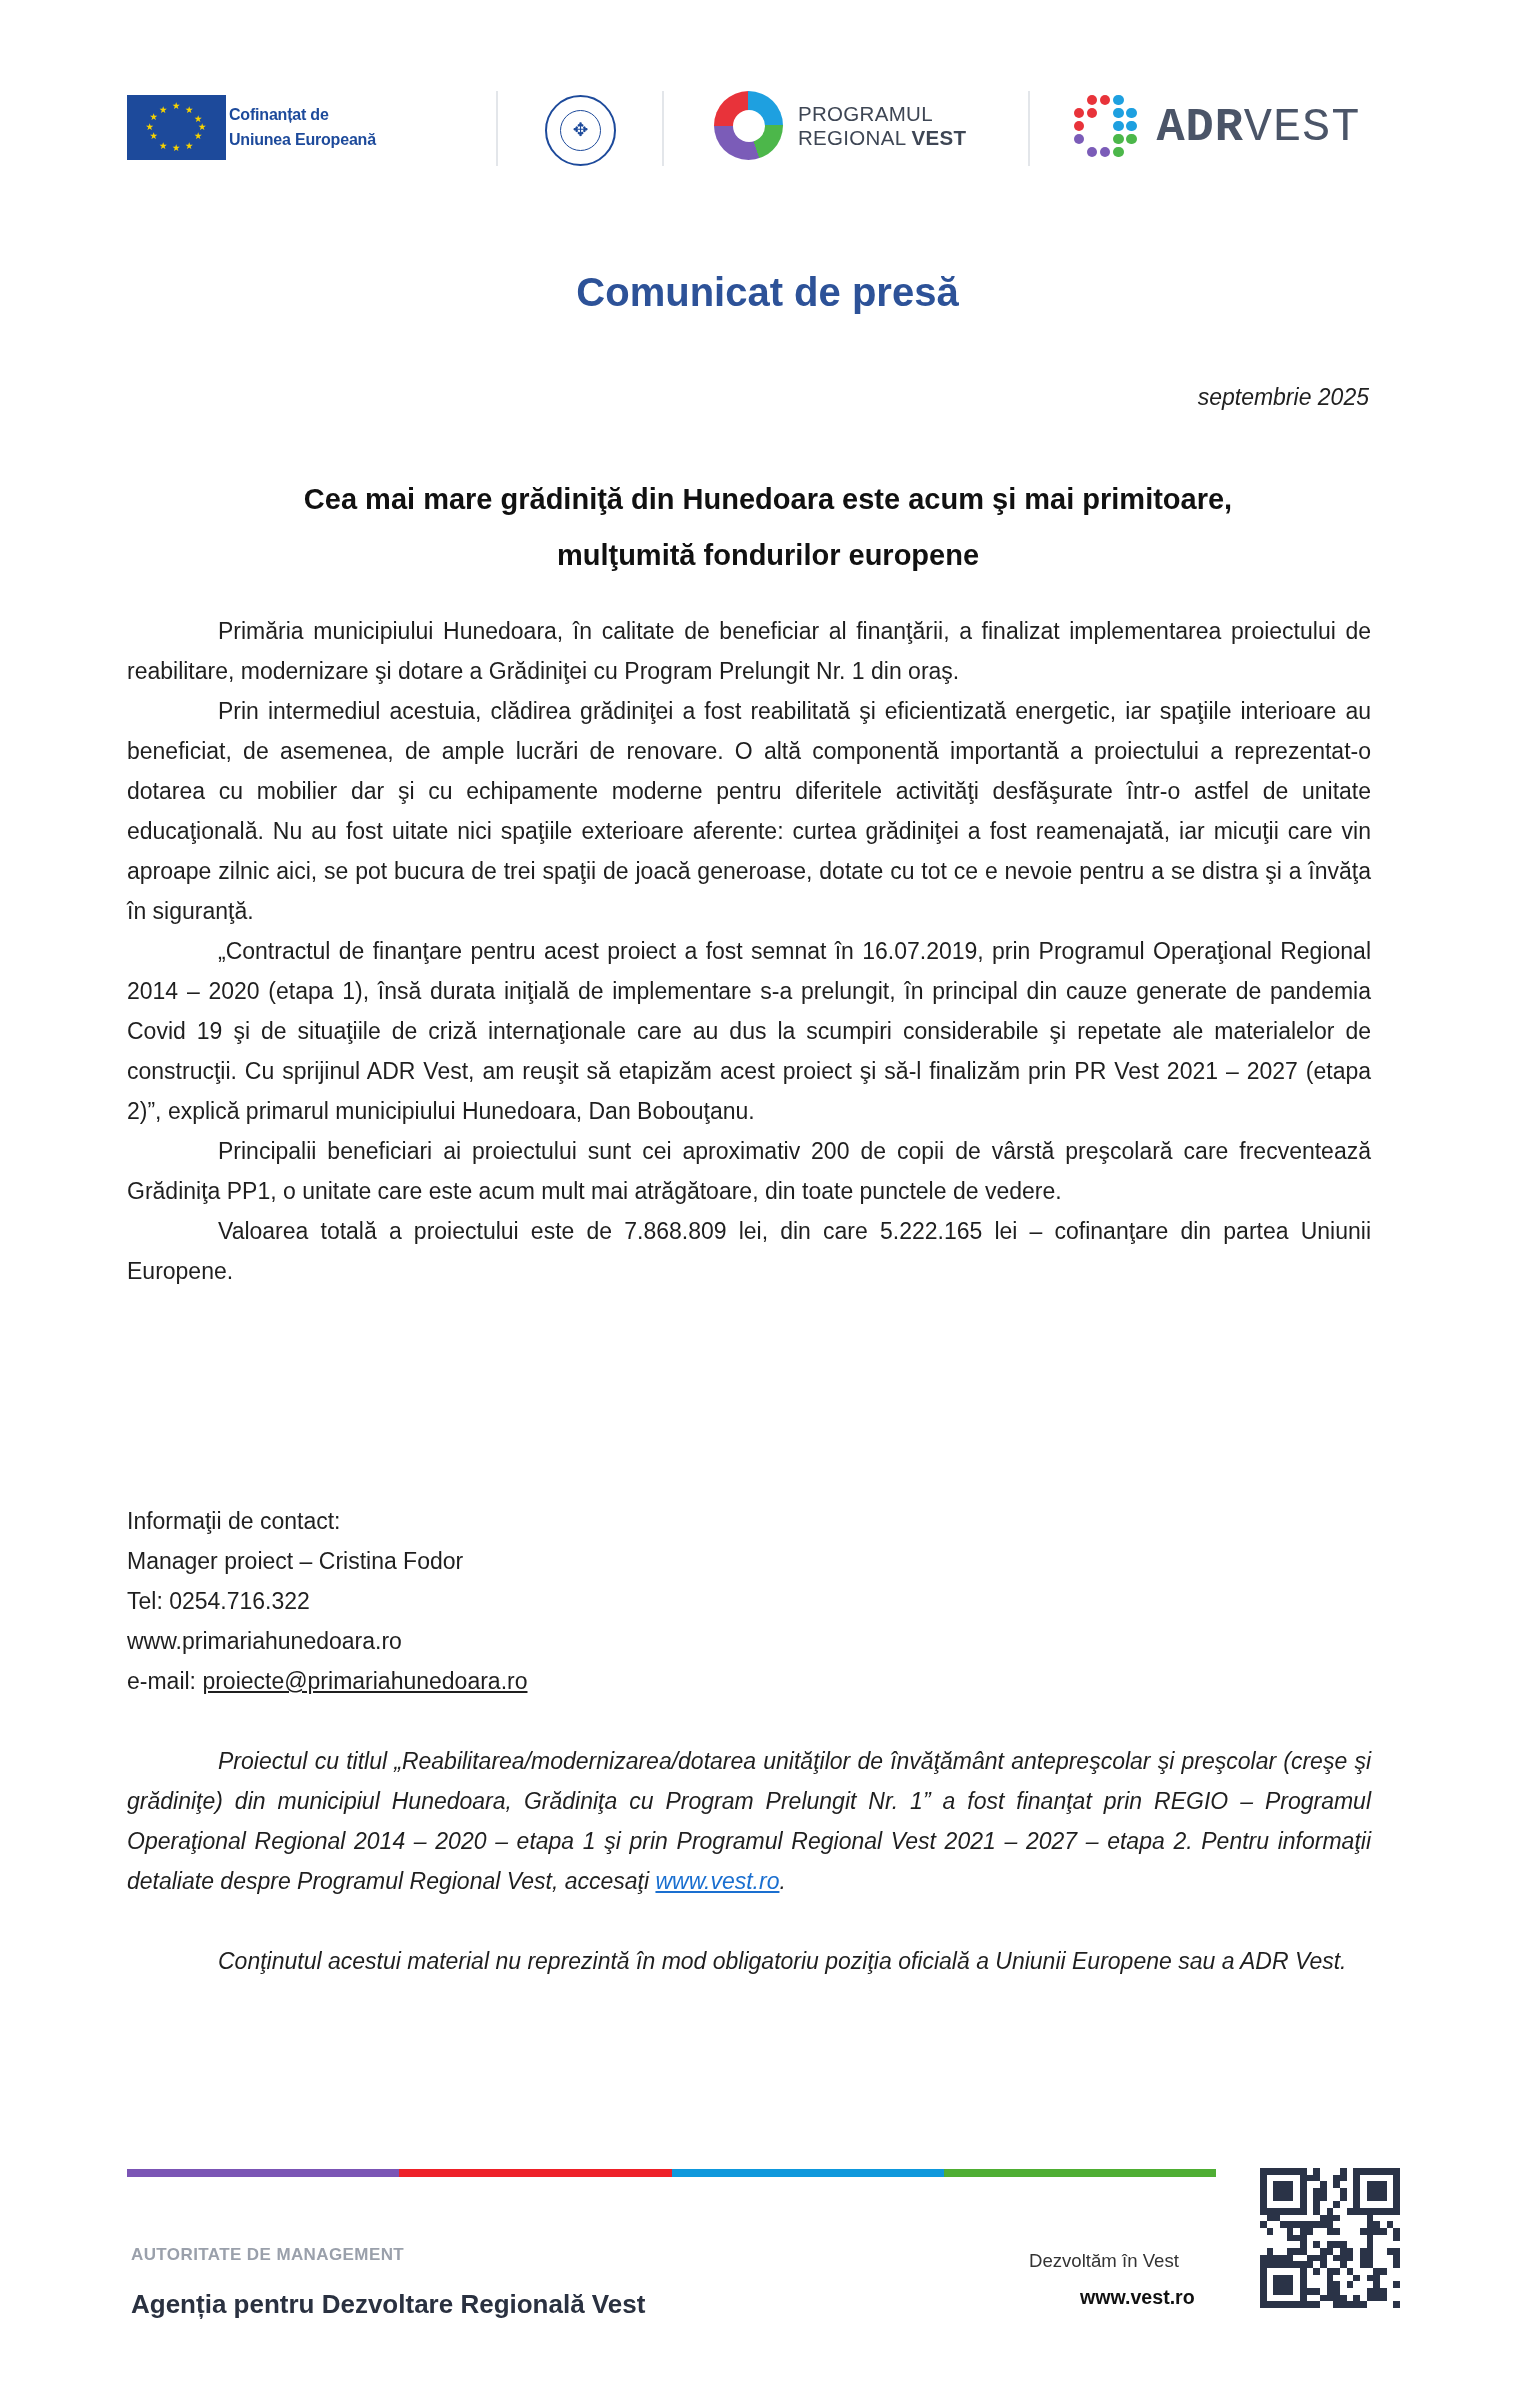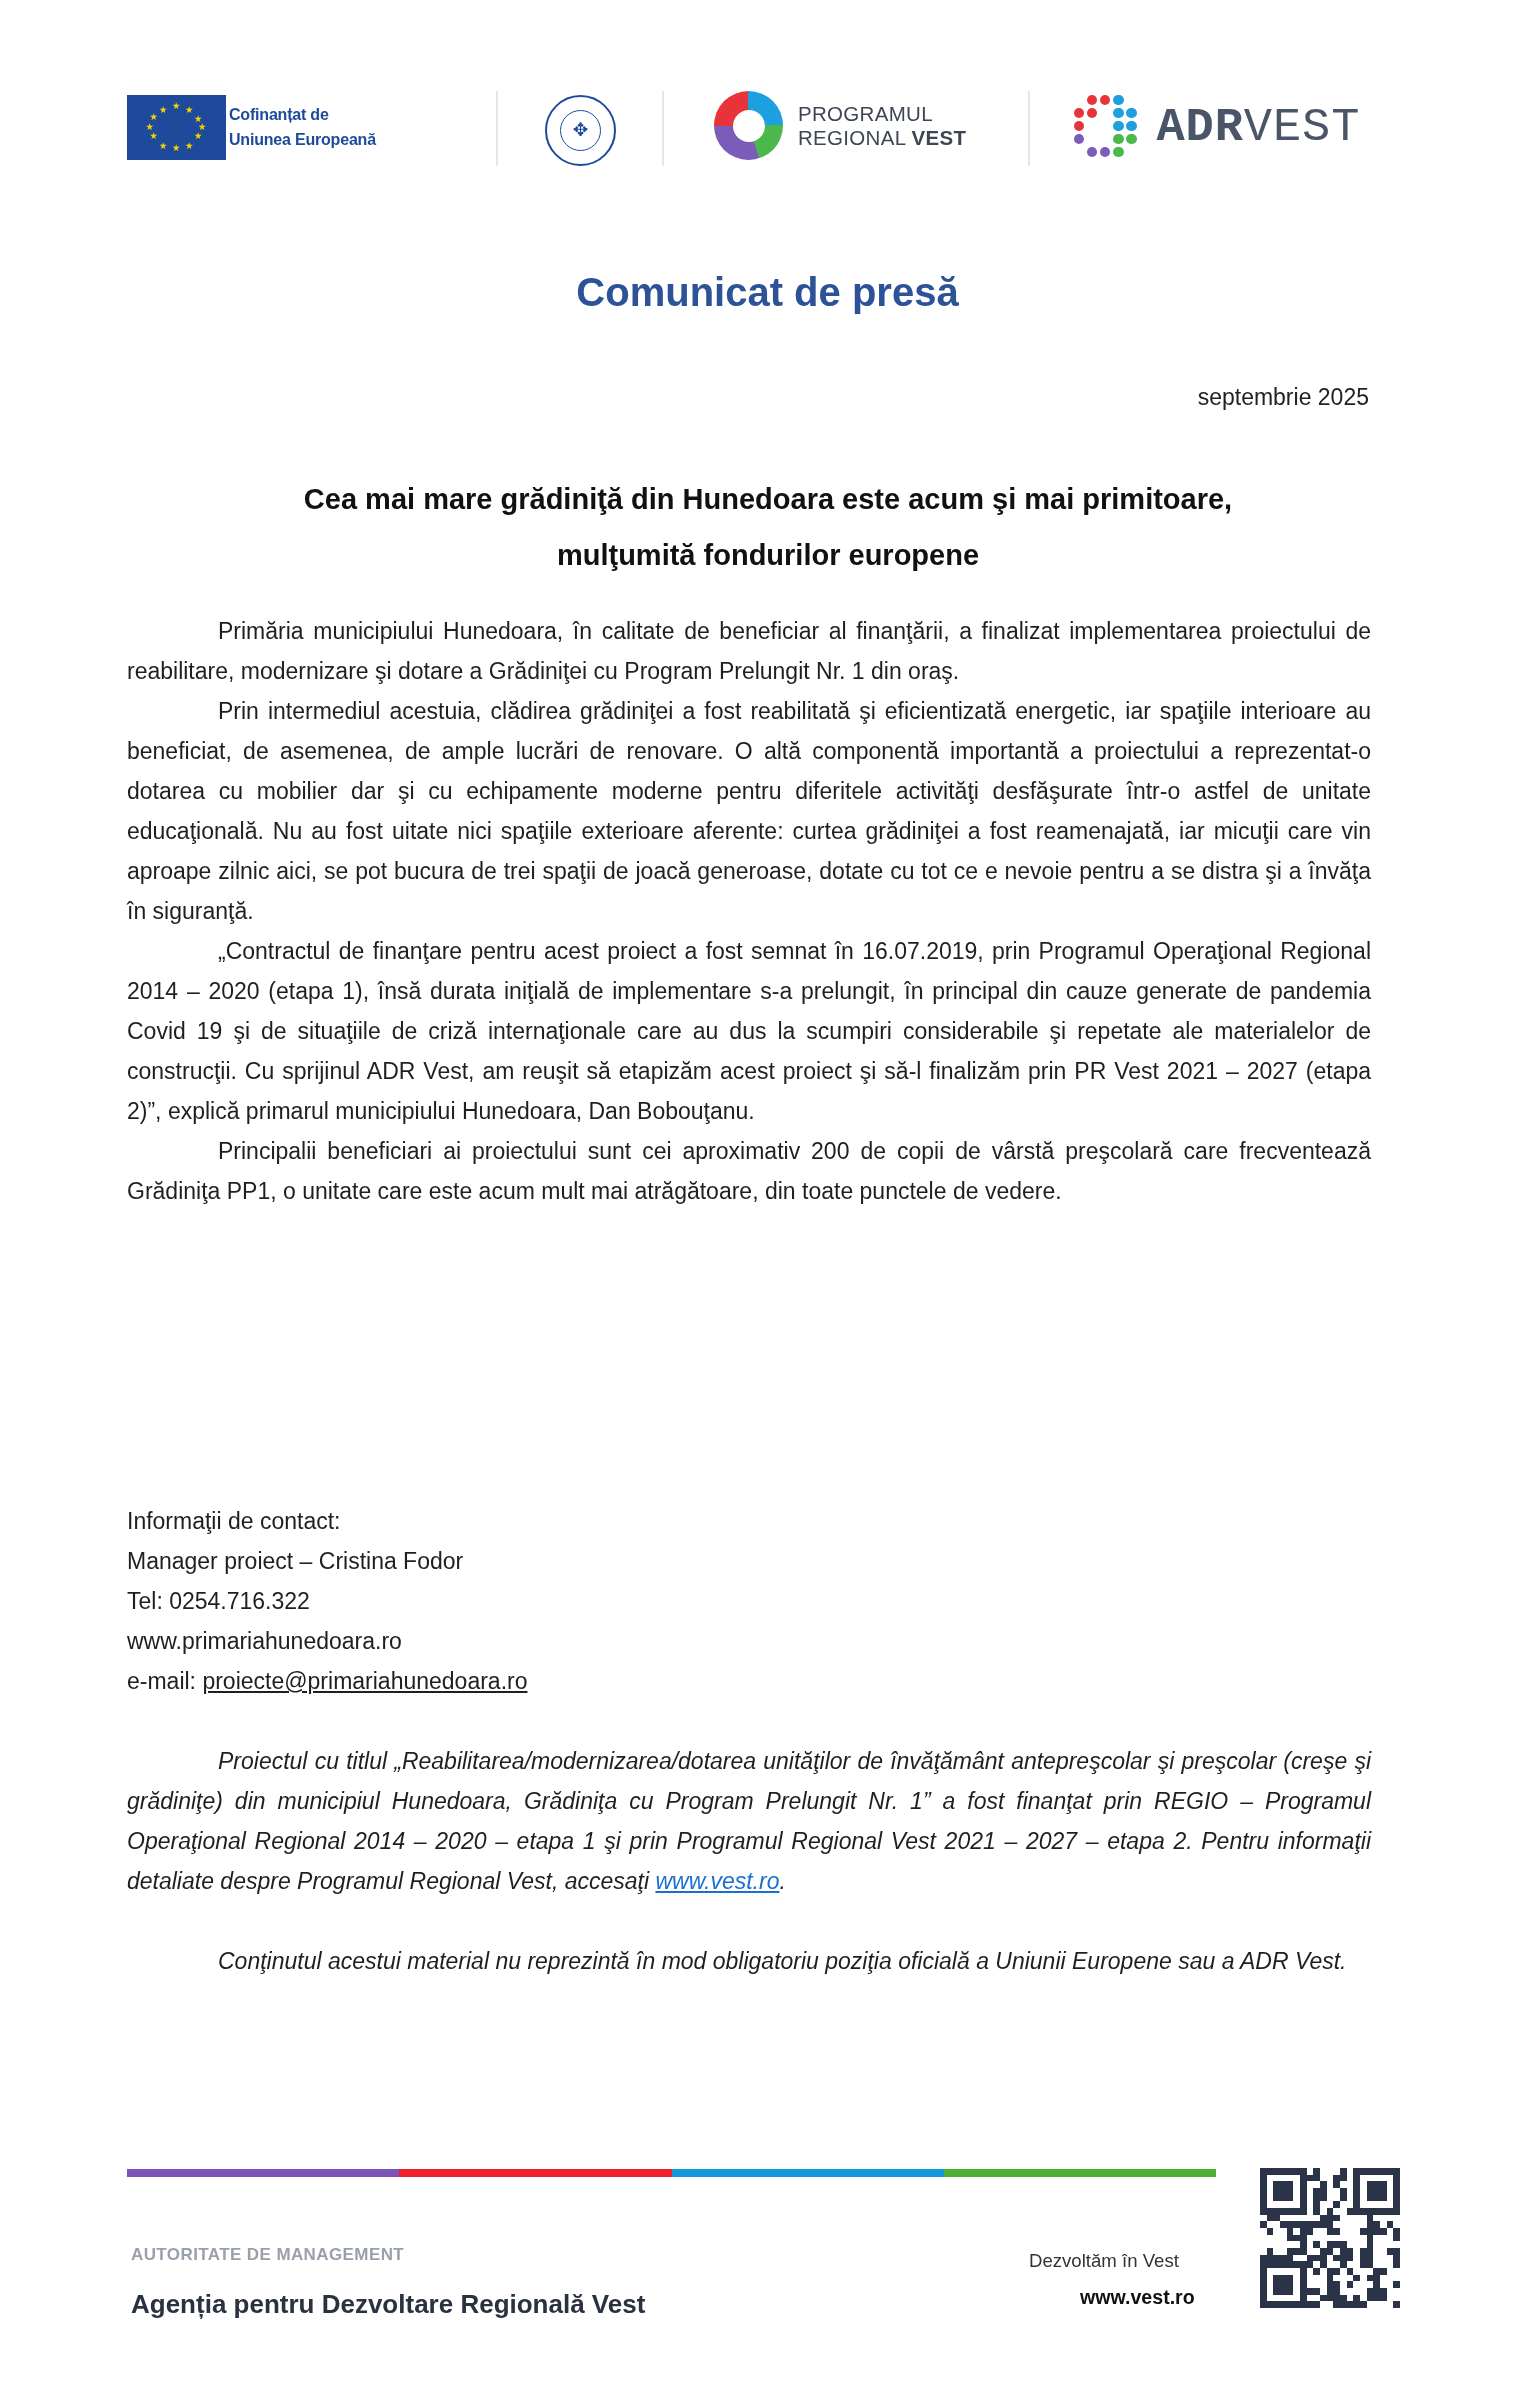--- a/index.html
+++ b/index.html
@@ -26,21 +26,21 @@
   .prv-text b { font-weight:bold; }
   .adr { position:absolute; left:947px; top:3.7px; display:flex; align-items:center;font-family:Liberation Mono, monospace; }
   .adr-dots { width:62px; height:65px; display:grid; grid-template-columns:repeat(5, 10.3px); grid-auto-rows:10.3px; gap:2.8px; }
   .adr-dots span { width:10.3px; height:10.3px; border-radius:50%; }
   .adr-text { margin-left:20.5px; font-size:47px; color:#4b5568; letter-spacing:0.9px; }
   .adr-text b { font-weight:bold; }
 
   
   .press-title { position:absolute; top:270px; left:0; width:1535px; text-align:center;
                  color:#2d5298; font-weight:bold; font-size:40px; }
-  .date { position:absolute; top:384px; right:166px; font-size:23px; color:#222; }
+  .date { position:absolute; top:384px; right:166px; font-size:23px; color:#222;font-style:italic; }
   .headline { position:absolute; top:471px; left:140px; width:1256px; text-align:center;
               font-weight:bold; font-size:29px; line-height:56px; color:#111; }
 
   
   .body { position:absolute; top:611px; left:127px; width:1244px; font-size:23px; line-height:40px; color:#1f1f1f; }
   .body p { margin:0; text-align:justify; text-indent:91px; }
   .contact { position:absolute; top:1501px; left:127px; font-size:23px; line-height:40px; color:#1f1f1f; }
   .contact div { white-space:nowrap; }
   .contact .mail { text-decoration:underline; }
   .funding { position:absolute; top:1741px; left:127px; width:1244px; font-size:23px; line-height:40px; font-style:italic; color:#1f1f1f; }
@@ -132,20 +132,21 @@
 <div class="headline">
   <div>Cea mai mare grădiniţă din Hunedoara este acum şi mai primitoare,</div>
   <div>mulţumită fondurilor europene</div>
 </div>
 
 <div class="body">
   <p>Primăria municipiului Hunedoara, în calitate de beneficiar al finanţării,  a finalizat implementarea proiectului de reabilitare, modernizare şi dotare a Grădiniţei cu Program Prelungit Nr. 1 din oraş.</p>
   <p>Prin intermediul acestuia, clădirea grădiniţei a fost reabilitată şi eficientizată energetic, iar spaţiile interioare au beneficiat, de asemenea, de ample lucrări de renovare. O altă componentă importantă a proiectului a reprezentat-o dotarea cu mobilier dar şi cu echipamente moderne pentru diferitele activităţi desfăşurate într-o astfel de unitate educaţională. Nu au fost uitate nici spaţiile exterioare aferente: curtea grădiniţei a fost reamenajată, iar micuţii care vin aproape zilnic aici, se pot bucura de trei spaţii de joacă generoase, dotate cu tot ce e nevoie pentru a se distra şi a învăţa în siguranţă.</p>
   <p>„Contractul de finanţare pentru acest proiect a fost semnat în 16.07.2019, prin Programul Operaţional Regional 2014 – 2020 (etapa 1), însă durata iniţială de implementare s-a prelungit, în principal din cauze generate de pandemia Covid 19 şi de situaţiile de criză internaţionale care au dus la scumpiri considerabile şi repetate ale materialelor de construcţii. Cu sprijinul ADR Vest, am reuşit să etapizăm acest proiect şi să-l finalizăm prin PR Vest 2021 – 2027 (etapa 2)”, explică primarul municipiului Hunedoara, Dan Bobouţanu.</p>
   <p>Principalii beneficiari ai proiectului sunt cei aproximativ 200 de copii de vârstă preşcolară care frecventează Grădiniţa PP1, o unitate care este acum mult mai atrăgătoare, din toate punctele de vedere.</p>
+  <p>Valoarea totală a proiectului este de 7.868.809 lei, din care 5.222.165 lei – cofinanţare din partea Uniunii Europene.</p>
 </div>
 
 <div class="contact">
   <div>Informaţii de contact:</div>
   <div>Manager proiect – Cristina Fodor</div>
   <div>Tel: 0254.716.322</div>
   <div>www.primariahunedoara.ro</div>
   <div><span>e-mail: </span><span class="mail">proiecte@primariahunedoara.ro</span></div>
 </div>
 

